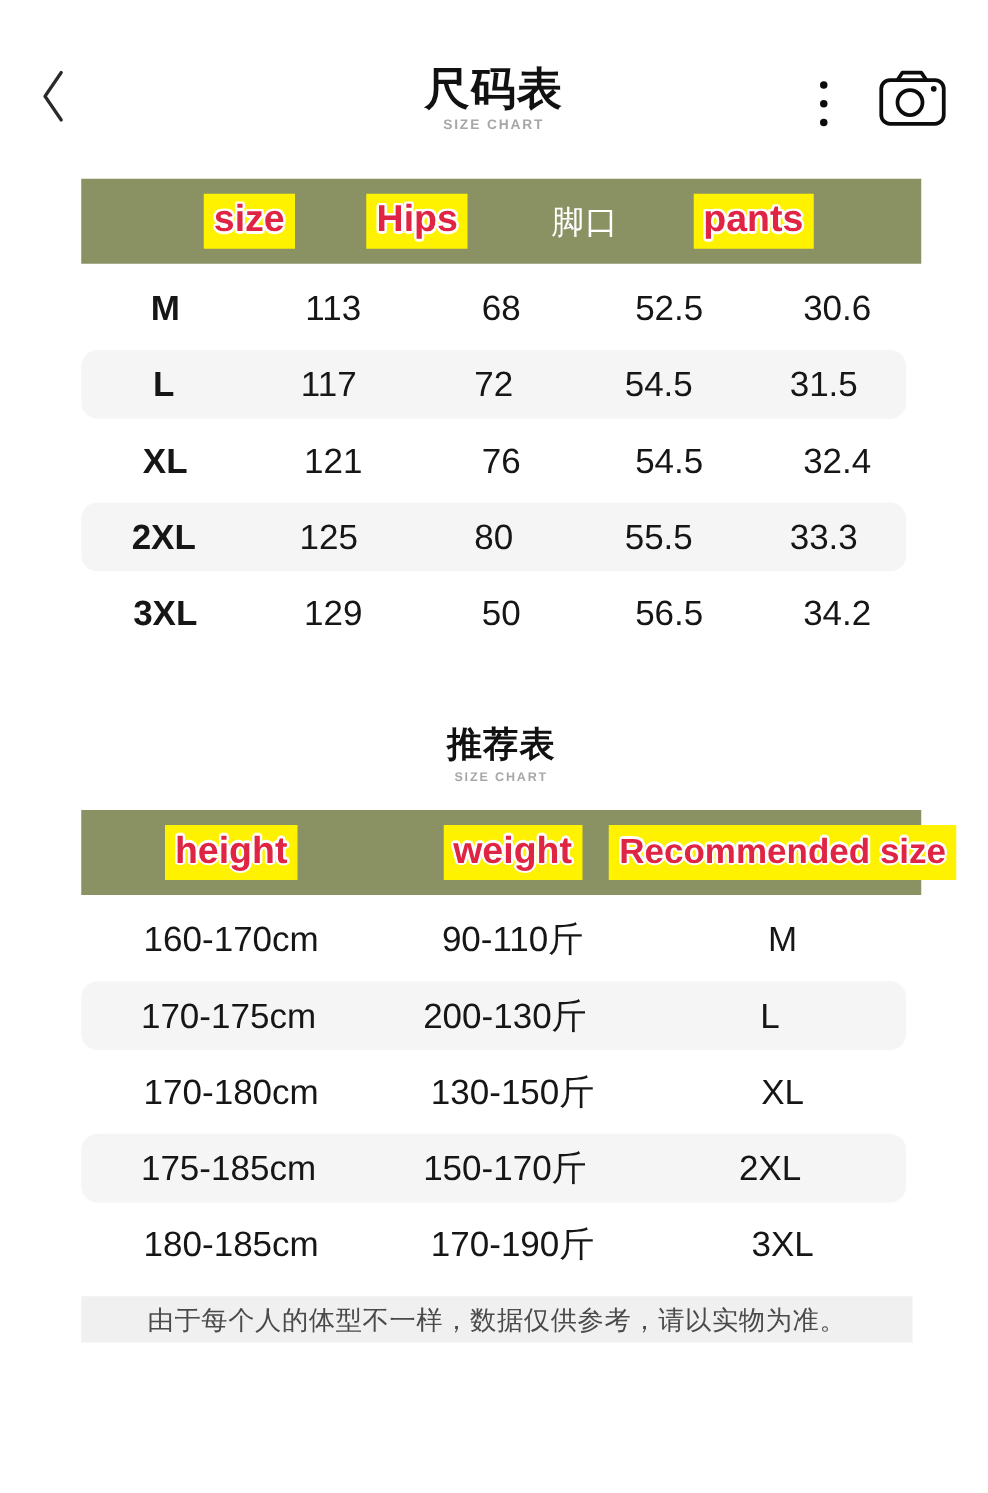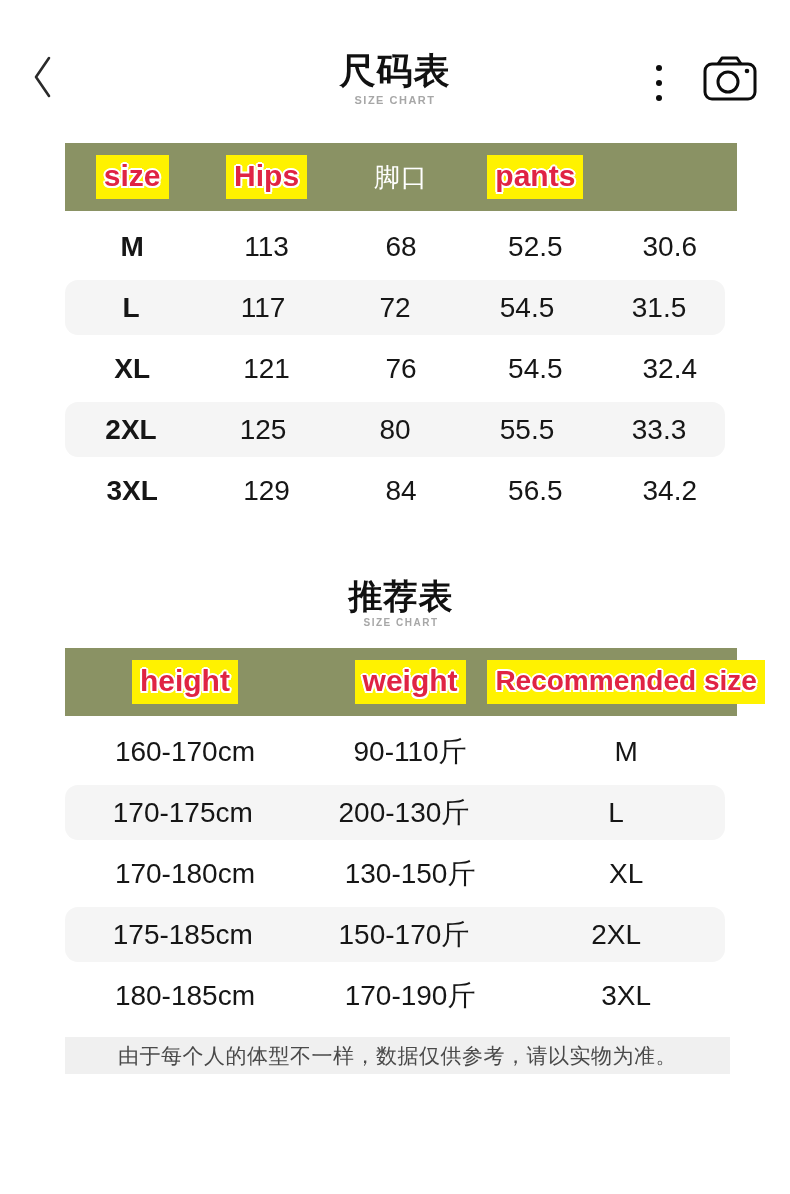--- a/index.html
+++ b/index.html
@@ -18,21 +18,21 @@
   .page-subtitle{font-size:11px;font-weight:700;letter-spacing:1.5px;color:#a7a7a7;margin-top:2px;}
   .kebab{
     position:absolute;right:124px;top:61px;display:flex;flex-direction:column;gap:9px;
     background:none;border:none;padding:4px;cursor:pointer;
   }
   .kebab .dot{width:6px;height:6px;border-radius:50%;background:#0c0c0c;}
   .camera-btn{position:absolute;right:33px;top:56px;background:none;border:none;padding:0;cursor:pointer;}
   
   .content{position:relative;margin-left:65px;width:672px;}
   .thead{
-    height:68px;background:var(--green,#8a9264);display:flex;align-items:center;
+    height:68px;background:var(--green,#8a9264);display:flex;align-items:center;justify-content:center;
   }
   .thead .col{display:flex;justify-content:center;align-items:center;}
   .t1 .col{width:20%;}
   .t2 .col1{width:35.7%;}
   .t2 .col2{width:31.3%;}
   .t2 .col3{width:33%;}
   .hl{
     display:inline-block;background:var(--yellow,#fff200);color:var(--red,#e02443);
     font-size:30px;font-weight:700;line-height:34px;padding:4px 8px 6px;
     text-shadow:-2px 0 0 #fff,2px 0 0 #fff,0 -2px 0 #fff,0 2px 0 #fff,
@@ -48,21 +48,21 @@
   }
   .row.first{margin-top:8px;}
   .row.alt{background:var(--rowgray,#f5f5f5);border-radius:13px;width:660px;}
   .r5 .c{width:20%;text-align:center;}
   .r3 .c1{width:35.7%;text-align:center;}
   .r3 .c2{width:31.3%;text-align:center;}
   .r3 .c3{width:33%;text-align:center;}
   .c.b{font-weight:700;}
   
   .section-head{margin-top:58px;text-align:center;}
-  .section-title{font-size:34px;font-weight:700;letter-spacing:1px;color:#111;line-height:40px;}
+  .section-title{font-size:28px;font-weight:700;letter-spacing:1px;color:#111;line-height:40px;}
   .section-subtitle{font-size:10px;font-weight:700;letter-spacing:1.5px;color:#a7a7a7;margin-top:1px;margin-bottom:20px;}
   .t2{margin-top:0;}
   
   .footnote{
     margin-top:14px;width:665px;height:37px;background:#f0f0f0;
     display:flex;align-items:center;justify-content:center;
     font-size:21px;color:#4a4a4a;letter-spacing:0.5px;
   }
 </style>
 </head>
@@ -134,21 +134,21 @@
   <div class="row r5 alt">
     <div class="c b">2XL</div>
     <div class="c">125</div>
     <div class="c">80</div>
     <div class="c">55.5</div>
     <div class="c">33.3</div>
   </div>
   <div class="row r5">
     <div class="c b">3XL</div>
     <div class="c">129</div>
-    <div class="c">84</div>
+    <div class="c">50</div>
     <div class="c">56.5</div>
     <div class="c">34.2</div>
   </div>
 
   <div class="section-head">
     <div class="section-title">推荐表</div>
     <div class="section-subtitle">SIZE CHART</div>
   </div>
 
   <div class="thead t2">

